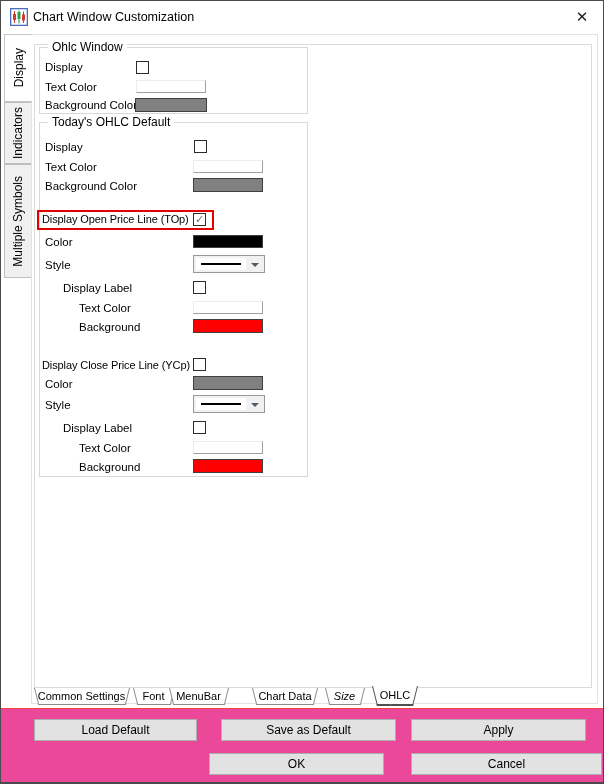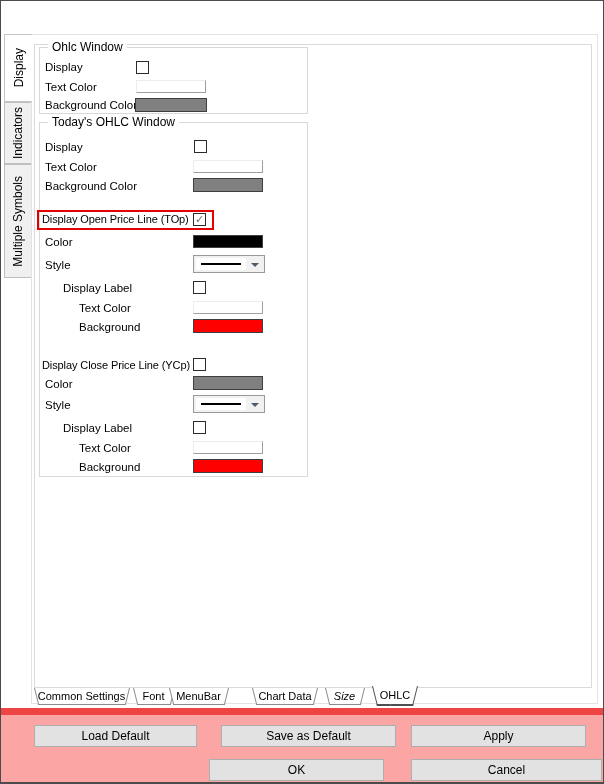--- a/index.html
+++ b/index.html
@@ -64,29 +64,42 @@
     border-right:1px solid #8b8b8b; border-bottom:1px solid #8b8b8b; }
   .btab span { position:relative; display:block; text-align:center; font-size:11px;
     line-height:16px; white-space:nowrap; z-index:1; }
   .btab.active { top:685px; height:20px; z-index:4; }
   .btab.active .half.l { border-left:1px solid #4f4f4f; border-bottom:2px solid #4f4f4f; }
   .btab.active .half.r { border-right:1px solid #4f4f4f; border-bottom:2px solid #4f4f4f; }
   .btab.active span { line-height:19px; }
 
   
   .footer { position:absolute; left:0; right:0; top:707px; bottom:0;
-    background:#fca5a5; border-top:7px solid #ef4444; }
+    background:#ec4899; border-top:1px solid #ef4444; }
   .btn { position:absolute; height:22px; background:#e2e2e2; border:1px solid #aeaeae;
     text-align:center; line-height:20px; font-size:12px; cursor:default; }
 </style>
 </head>
 <body>
 
 <div class="window">
 
+  <div class="titlebar">
+    <svg class="app-icon" viewBox="0 0 18 18">
+      <rect x="0.5" y="0.5" width="17" height="17" fill="#ffffff" stroke="#4a6fbe" stroke-width="1.6"></rect>
+      <line x1="4.5" y1="3" x2="4.5" y2="15" stroke="#c0392b" stroke-width="1"></line>
+      <rect x="3" y="6" width="3" height="6" fill="#d63a2f"></rect>
+      <line x1="9" y1="2.5" x2="9" y2="15.5" stroke="#1e8f3e" stroke-width="1"></line>
+      <rect x="7.5" y="4" width="3" height="7" fill="#2aa14a"></rect>
+      <line x1="13.5" y1="3.5" x2="13.5" y2="15" stroke="#c0392b" stroke-width="1"></line>
+      <rect x="12" y="6.5" width="3" height="6" fill="#d63a2f"></rect>
+    </svg>
+    <div class="title-text">Chart Window Customization</div>
+    <div class="close-btn">✕</div>
+  </div>
 
   <div class="vtab active" style="top:33px; height:68px;">
     <span>Display</span>
   </div>
   <div class="vtab" style="top:101px; height:62px;">
     <span>Indicators</span>
   </div>
   <div class="vtab" style="top:163px; height:114px;">
     <span>Multiple Symbols</span>
   </div>
@@ -98,21 +111,21 @@
     <div class="legend">Ohlc Window</div>
   </div>
   <div class="lbl" style="left:44px; top:60px;">Display</div>
   <div class="checkbox" style="left:135px; top:60px;"></div>
   <div class="lbl" style="left:44px; top:80px;">Text Color</div>
   <div class="swatch light" style="left: 135px; top: 79px; background-color: rgb(255, 255, 255);"></div>
   <div class="lbl" style="left:44px; top:98px;">Background Color</div>
   <div class="swatch dark" style="left: 134px; top: 97px; width: 72px; height: 14px; background-color: rgb(128, 128, 128);"></div>
 
   <div class="groupbox" style="left:38px; top:121px; width:269px; height:355px;">
-    <div class="legend">Today's OHLC Window</div>
+    <div class="legend">Today's OHLC Default</div>
   </div>
   <div class="lbl" style="left:44px; top:140px;">Display</div>
   <div class="checkbox" style="left:193px; top:139px;"></div>
   <div class="lbl" style="left:44px; top:160px;">Text Color</div>
   <div class="swatch light" style="left: 192px; top: 159px; background-color: rgb(255, 255, 255);"></div>
   <div class="lbl" style="left:44px; top:179px;">Background Color</div>
   <div class="swatch dark" style="left: 192px; top: 177px; height: 14px; background-color: rgb(128, 128, 128);"></div>
 
   <div class="highlight" style="left: 36px; top: 209px; width: 177px; height: 20px; border-color: rgb(227, 0, 0);"></div>
   <div class="lbl long" style="left:41px; top:212px;">Display Open Price Line (TOp)</div>

